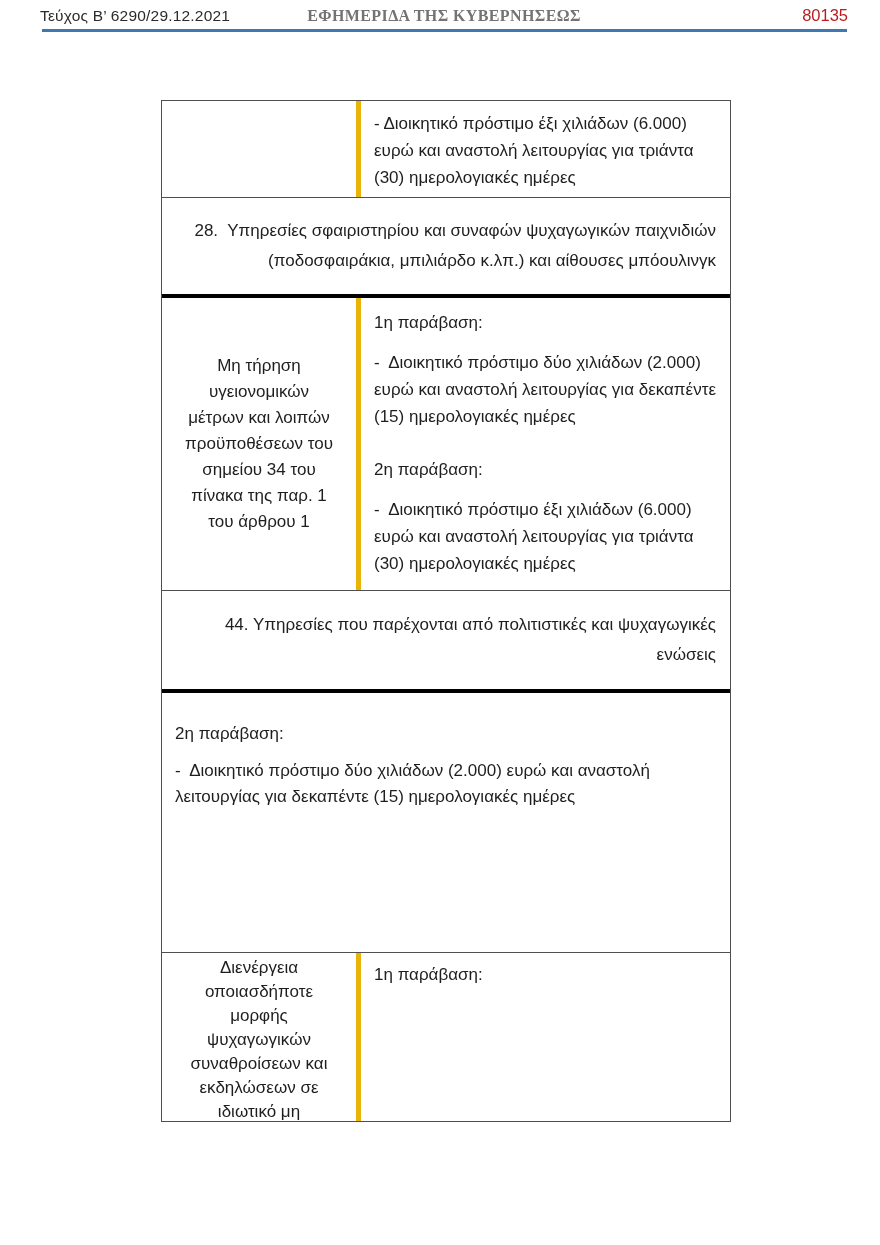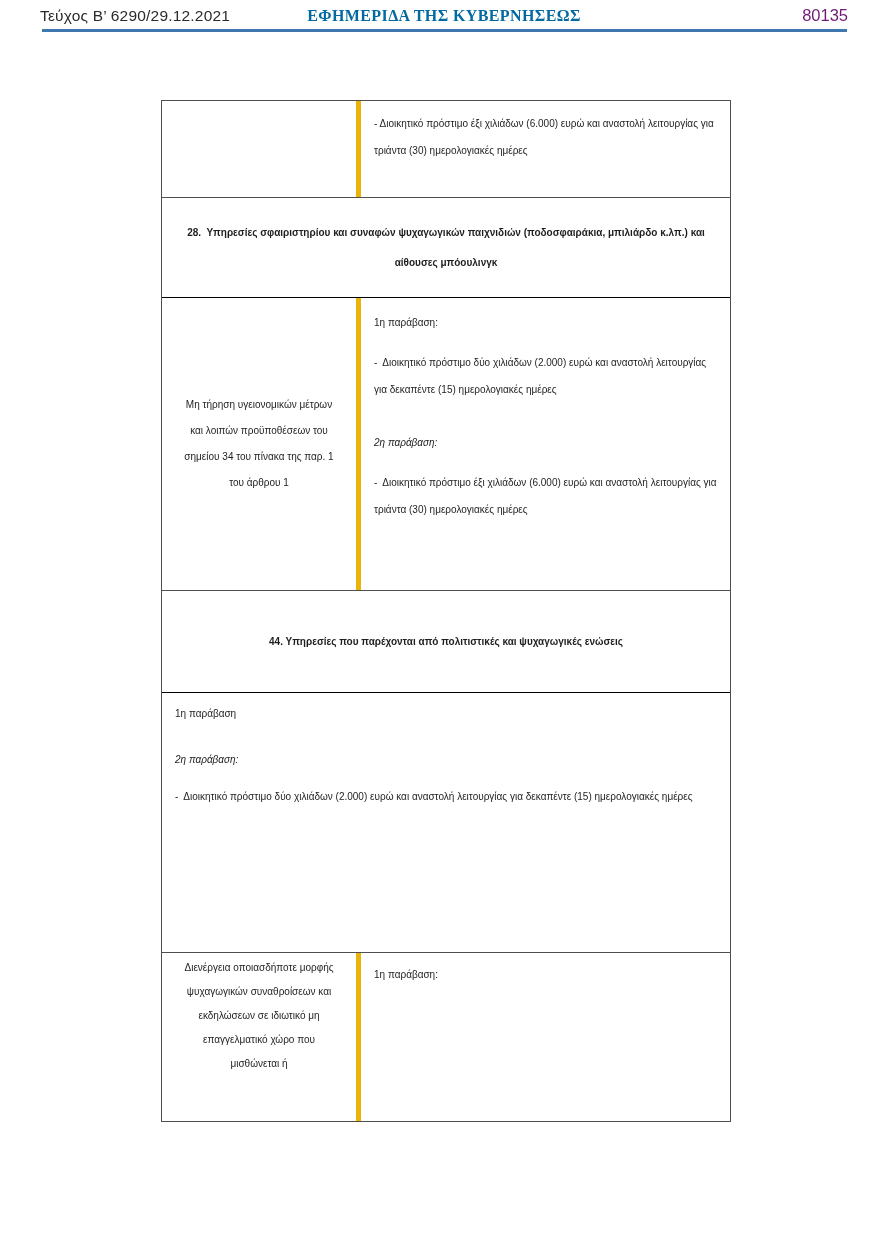--- a/index.html
+++ b/index.html
@@ -8,48 +8,48 @@
     font-family:"Liberation Sans", sans-serif; color:#1e1e1e; overflow:hidden;
   }
   
   .hdr {
     position:absolute; left:40px; right:32px; top:6px; height:22px;
     display:flex; align-items:baseline;
   }
   .hdr-issue { flex:1; text-align:left; font-size:15.5px; color:#2b2b2b; letter-spacing:0.2px; }
   .hdr-title {
     flex:0 0 auto; font-family:"Liberation Serif", serif; font-weight:bold;
-    font-size:16px; letter-spacing:0.4px; color:#0369a1;
+    font-size:16px; letter-spacing:0.4px; color:#737373;
   }
-  .hdr-page { flex:1; text-align:right; font-size:16.5px; color:#701a75; }
+  .hdr-page { flex:1; text-align:right; font-size:16.5px; color:#b91c1c; }
   .hdr-rule { position:absolute; left:42px; right:33px; top:29px; height:3px; background:#3f78b0; }
 
   
   .ptable {
     position:absolute; left:161px; top:100px; width:570px;
-    border:1px solid #4f4f4f; box-sizing:border-box; font-size:10px;
+    border:1px solid #4f4f4f; box-sizing:border-box; font-size:17px;
   }
   .trow { display:flex; border-bottom:1px solid #4f4f4f; box-sizing:border-box; overflow:hidden; }
   .trow:last-child { border-bottom:none; }
   .cell-l {
     width:199px; flex:0 0 199px; border-right:5px solid #eab308; box-sizing:border-box;
     display:flex; flex-direction:column; justify-content:center;
     text-align:center; padding:6px 17px; line-height:26px;
   }
   .cell-r { flex:1; box-sizing:border-box; padding:10px 12px 0 13px; line-height:27px; }
 
   .heading-row {
-    display:flex; align-items:center; justify-content:center; text-align:center;
-    font-weight:bold; line-height:30px; padding:0 14px; box-sizing:border-box;
-    border-bottom:1px solid #000000; overflow:hidden;
+    display:flex; align-items:center; justify-content:center; text-align:right;
+    font-weight:normal; line-height:30px; padding:0 14px; box-sizing:border-box;
+    border-bottom:4px solid #000000; overflow:hidden;
   }
 
   .p-label  { margin:0 0 13px 0; }
   .p-detail { margin:0 0 13px 0; }
-  .gap      { margin-top:26px;font-style:italic; }
+  .gap      { margin-top:26px; }
 
   
   .row-carry { height:97px; }   .row-carry .cell-r { padding-top:9px; }
   .row-h28   { height:100px; }
   .row-28    { height:293px; }  .row-28 .cell-r { padding-top:11px; }
   .row-h29   { height:102px; }
   .row-29    { height:260px; }
   .row-29 .cell-r { padding-top:8px; line-height:26px; }
   .row-29 .cell-r .p-label  { margin-bottom:11px; }
   .row-29 .cell-r .p-detail { margin-bottom:11px; }
@@ -90,21 +90,20 @@
         <p class="p-detail">-&nbsp; Διοικητικό πρόστιμο δύο χιλιάδων (2.000) ευρώ και αναστολή λειτουργίας για δεκαπέντε (15) ημερολογιακές ημέρες</p>
         <p class="p-label gap">2η παράβαση:</p>
         <p class="p-detail">-&nbsp; Διοικητικό πρόστιμο έξι χιλιάδων (6.000) ευρώ και αναστολή λειτουργίας για τριάντα (30) ημερολογιακές ημέρες</p>
       </div>
     </div>
 
     <div class="heading-row row-h29">44. Υπηρεσίες που παρέχονται από πολιτιστικές και ψυχαγωγικές ενώσεις</div>
 
     <div class="trow row-29">
       <div class="cell-r">
-        <p class="p-label">1η παράβαση</p>
         <p class="p-label gap">2η παράβαση:</p>
         <p class="p-detail">-&nbsp; Διοικητικό πρόστιμο δύο χιλιάδων (2.000) ευρώ και αναστολή λειτουργίας για δεκαπέντε (15) ημερολογιακές ημέρες</p>
       </div>
     </div>
 
 
     <div class="trow row-30">
       <div class="cell-l">Διενέργεια οποιασδήποτε μορφής ψυχαγωγικών συναθροίσεων και εκδηλώσεων σε ιδιωτικό μη επαγγελματικό χώρο που μισθώνεται ή</div>
       <div class="cell-r">
         <p class="p-label">1η παράβαση:</p>

